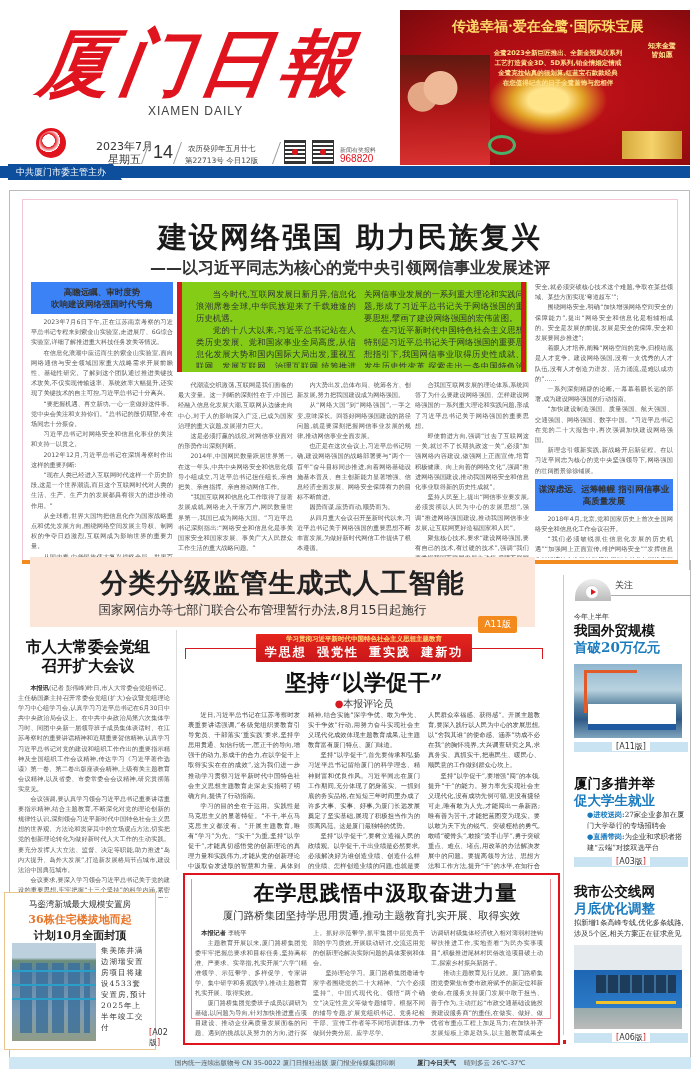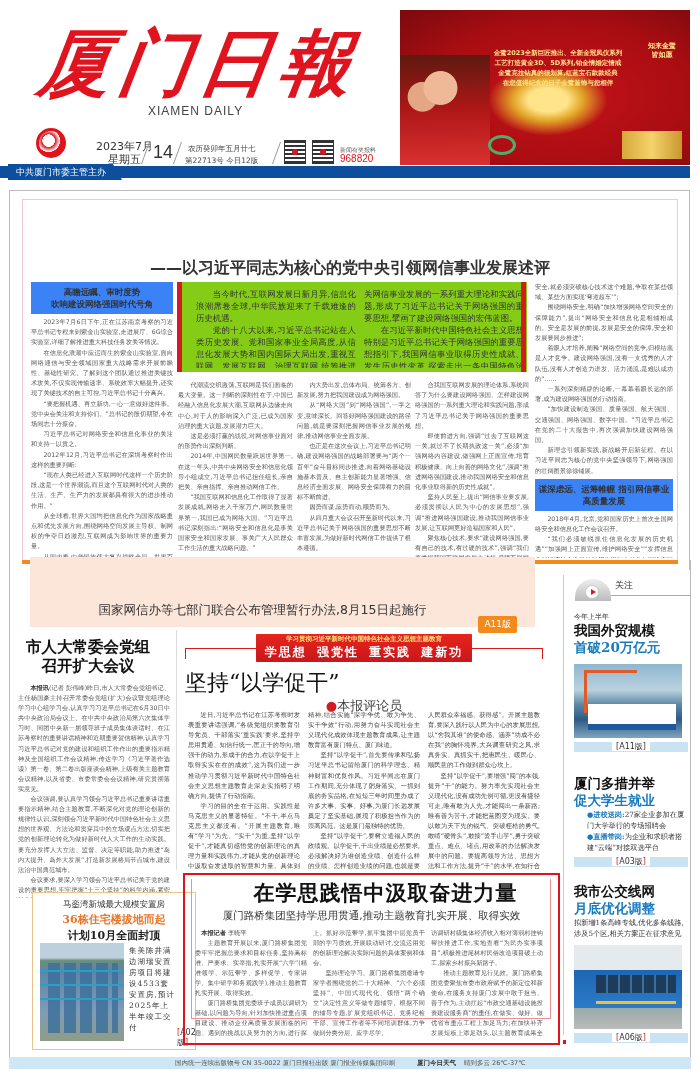--- a/index.html
+++ b/index.html
@@ -89,43 +89,43 @@
   .photo-bus::after { content:""; position:absolute; left:22px; top:56px; width:80px; height:3px; background:#f2c22b; }
 
   
   .npc-title { position: absolute; left: 18px; top: 638px; width: 140px; text-align: center; font-size: 15.5px; font-weight: bold; line-height: 19px; color: #111; }
   .npc-body { position: absolute; left: 18px; top: 683px; width: 152px; height: 215px; font-size: 6.2px; line-height: 10.1px; color: #555; text-align: justify; overflow: hidden; }
   .npc-body p { text-indent: 2em; }
   .npc-body b { color: #333; }
   .divider-v { position: absolute; left: 176px; top: 630px; width: 1px; height: 240px; background: #ddd; }
 
   
-  .housing { position: absolute; left: 32px; top: 892px; width: 164px; height: 158px; border: 1px solid #e9c48b; background: #fff; }
+  .housing { position: absolute; left: 4px; top: 892px; width: 152px; height: 158px; border: 1px solid #e9c48b; background: #fff; }
   .housing-k { text-align: center; font-size: 8.5px; color: #333; margin-top: 6px; }
   .housing-h1 { text-align: center; font-family: "DejaVu Serif", serif; font-size: 11px; font-weight: bold; color: #e8762b; margin-top: 1px; }
   .housing-h2 { text-align: center; font-family: "DejaVu Serif", serif; font-size: 11px; font-weight: bold; color: #222; margin-top: 1px; }
   .housing-photo { position: absolute; left: 7px; top: 50px; width: 84px; height: 98px;
     background: linear-gradient(180deg, #bcd0de 0%, #bcd0de 15%, #6b8e7a 18%, #5c86a8 30%, #7e9cb5 70%, #8f9c86 100%); overflow: hidden; }
   .housing-photo::before { content:""; position:absolute; left:8px; top:20px; width:70px; height:70px;
     background: repeating-linear-gradient(90deg, #3a6f9b 0 12px, transparent 12px 16px); opacity: .8; }
   .housing-photo::after { content:""; position:absolute; left:0; top:55px; width:84px; height:2px; background: #2aa0c9; box-shadow: 0 -28px 0 #2aa0c9, 0 -14px 0 #2aa0c9; }
   .housing-text { position: absolute; left: 96px; top: 52px; width: 46px; font-family: "DejaVu Serif", serif; font-size: 7.5px; line-height: 11px; color: #333; letter-spacing: 1px; }
   .housing-tag { position: absolute; left: 104px; top: 135px; font-size: 8px; color: #333; padding-left: 40px; }
   .housing-tag span { color: #c22; }
 
   
   .edu-frame { position: absolute; left: 185px; top: 648px; width: 358px; height: 210px; border-top: 1px solid #d71920; }
   .edu-frame::before { content:""; position:absolute; left:0; top:0; width:1px; height:10px; background:#d71920; }
   .edu-frame::after { content:""; position:absolute; right:0; top:0; width:1px; height:10px; background:#d71920; }
   .edu-badge { position: absolute; left: 256px; top: 634px; width: 216px; height: 28px; background: linear-gradient(#e6251d, #c9171a); border-radius: 1px; text-align: center; }
   .edu-badge-top { font-size: 6.5px; color: #ffe27a; line-height: 10px; font-weight: bold; }
   .edu-badge-main { font-size: 12px; color: #fff; font-weight: bold; line-height: 16px; letter-spacing: 2px; }
   .edu-badge-main span { margin: 0 2px; }
-  .comm-title { position: absolute; left: 185px; top: 668px; width: 358px; font-family: "DejaVu Serif", serif; font-size: 22px; font-weight: normal; color: #111; }
-  .comm-byline { position: absolute; left: 185px; top: 697px; width: 358px; text-align: center; font-size: 13px; color: #444; }
+  .comm-title { position: absolute; left: 185px; top: 668px; width: 358px; text-align: center; font-family: "DejaVu Serif", serif; font-size: 22px; font-weight: bold; color: #111; }
+  .comm-byline { position: absolute; left: 185px; top: 697px; width: 358px; text-align: center; font-size: 10px; color: #444; }
   .comm-byline .dot { color: #d71920; }
   .comm-col { position: absolute; top: 710px; width: 112px; height: 162px; font-family: "DejaVu Serif", serif; font-size: 6.3px; line-height: 10.1px; color: #444; text-align: justify; overflow: hidden; }
   .comm-col p { text-indent: 2em; }
 
   
   .rb-box { position: absolute; left: 183px; top: 873px; width: 377px; height: 172px; border: 2px solid #e0141e; }
   .rb-inner { position: absolute; left: 6px; top: 4px; width: 360px; height: 140px; border-bottom: 1px solid #e7909a; border-left: 1px solid #e7909a; border-right: 1px solid #e7909a; }
   .rb-title { position: absolute; left: 0; right: 0; top: 4px; text-align: center; font-family: "DejaVu Serif", serif; font-size: 21px; font-weight: bold; color: #111; letter-spacing: 1px; margin-left: 28px; }
   .rb-sub { position: absolute; left: 0; right: 0; top: 34px; text-align: center; font-size: 10.5px; color: #333; }
   .rb-col { position: absolute; top: 53px; width: 112px; height: 112px; font-size: 6.2px; line-height: 10px; color: #555; text-align: justify; overflow: hidden; }
@@ -168,36 +168,38 @@
   <div class="hotline">
     <span>新闻有奖报料</span>
     <b>968820</b>
   </div>
 
   <div class="ad">
     <div class="ad-women"></div>
     <div class="ad-necklace"></div>
     <div class="ad-rings"></div>
     <div class="ad-gold"></div>
+    <div class="ad-title">传递幸福·爱在金鹭·国际珠宝展</div>
     <div class="ad-lines">
       <div>金鹭2023全新巨匠推出、全新金冠凤仪系列</div>
       <div>工艺打造黄金3D、5D系列,铂金情婚定情戒</div>
       <div>金鹭克拉钻真的很划算,红蓝宝石款款经典</div>
       <div>在您值得纪念的日子金鹭首饰与您相伴</div>
     </div>
     <div class="ad-side" style="white-space:pre-line">知来金鹭
 皆如愿</div>
   </div>
 
   <div class="blue-strip"></div>
   <div class="sponsor-tab">中共厦门市委主管主办</div>
 </header>
 
 <section class="lead">
   <div class="lead-inner">
+    <h1 class="lead-title">建设网络强国  助力民族复兴</h1>
     <h2 class="lead-sub">——以习近平同志为核心的党中央引领网信事业发展述评</h2>
 
     <div class="lead-col" style="left:8px; top:82px; width:142px; height:275px;">
       <div class="sec-head" style="white-space:pre-line">高瞻远瞩、审时度势
 吹响建设网络强国时代号角</div>
       <p>2023年7月6日下午,正在江苏南京考察的习近平总书记专程来到紫金山实验室,走进展厅、6G综合实验室,详细了解推进重大科技任务攻关等情况。</p>
       <p>在信息化浪潮中应运而生的紫金山实验室,面向网络通信与安全领域国家重大战略需求开展前瞻性、基础性研究。了解到这个团队通过推进关键技术攻关,不仅实现传输速率、系统效率大幅提升,还实现了关键技术的自主可控,习近平总书记十分高兴。</p>
       <p>“要把握机遇、再立新功,一心一意做好这件事。党中央会关注和支持你们。”总书记的殷切期望,令在场同志十分振奋。</p>
       <p>习近平总书记对网络安全和信息化事业的关注和支持一以贯之。</p>
       <p>2012年12月,习近平总书记在深圳考察时作出这样的重要判断:</p>
@@ -252,20 +254,21 @@
 
     </div>
   </div>
 </section>
 
 <div class="frame-left"></div>
 <div class="frame-right"></div>
 <div class="frame-rc-left"></div>
 
 <section class="ai-banner">
+  <div class="ai-title">分类分级监管生成式人工智能</div>
   <div class="ai-sub">国家网信办等七部门联合公布管理暂行办法,8月15日起施行</div>
   <div class="page-tag-orange">A11版</div>
 </section>
 
 <div class="focus">
   <div class="focus-dome"></div>
   <div class="focus-play"></div>
   <div class="focus-line"></div>
   <div class="focus-label">关注</div>
 </div>

